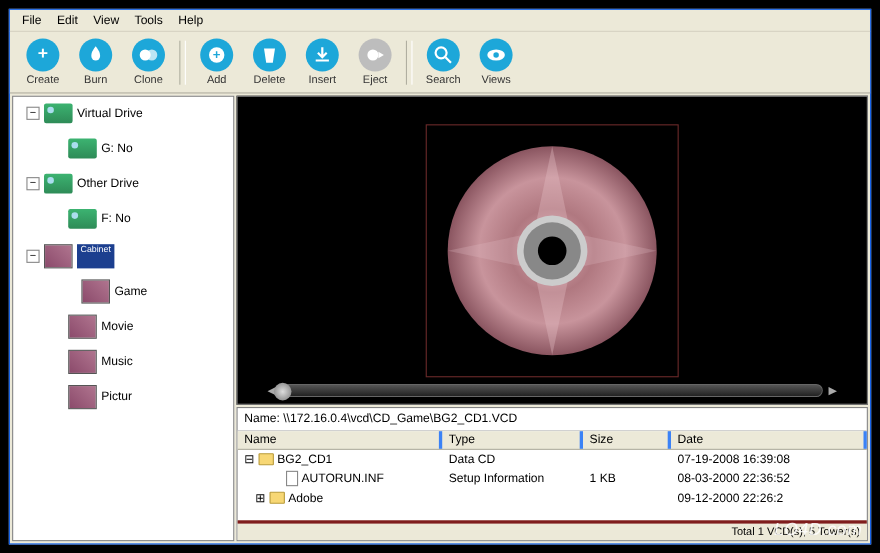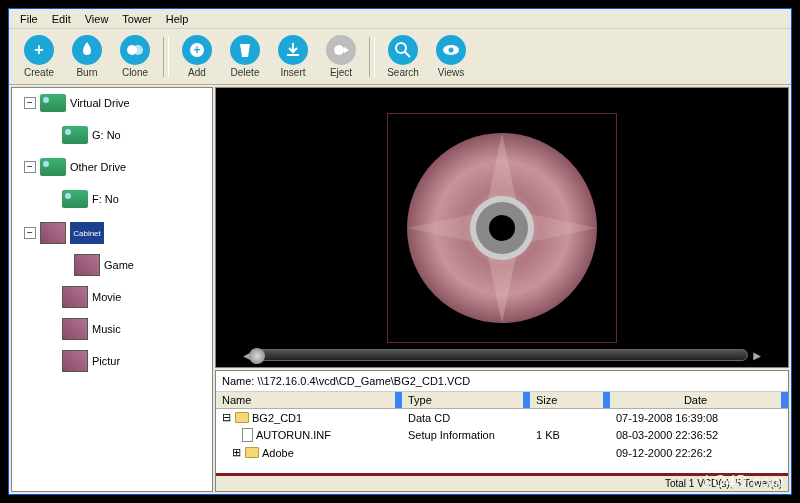--- a/index.html
+++ b/index.html
@@ -17,58 +17,58 @@
 .tbbtn .glyph { width: 30px; height: 30px; border-radius: 50%; background: #1da7d9; display: flex; align-items: center; justify-content: center; color: #fff; font-size: 16px; font-weight: bold; }
 .tbbtn.disabled .glyph { background: #bdbdbd; }
 .tbbtn .lbl { margin-top: 2px; font-size: 10px; color: #333; }
 .tsep { width: 6px; height: 40px; border-left: 1px solid #b0aea0; border-right: 1px solid #fff; margin: 0 2px; }
 .body { flex: 1; display: flex; overflow: hidden; }
 .sidebar { width: 202px; background: #fff; border: 1px solid #848484; margin: 2px; overflow: auto; padding: 4px; }
 .tree-node { display: flex; align-items: center; margin: 2px 0; position: relative; }
 .expander { width: 12px; height: 12px; border: 1px solid #888; background: #fff; display: flex; align-items: center; justify-content: center; font-size: 10px; margin-right: 4px; line-height: 8px; }
 .drive-ico { width: 26px; height: 18px; background: linear-gradient(to bottom,#3cb371,#2e8b57); border-radius: 2px; margin-right: 4px; position: relative; }
 .drive-ico::after { content:''; position:absolute; top:3px; left:3px; width:6px; height:6px; background:#ade; border-radius:50%; }
-.cabinet-ico { width: 34px; height: 22px; background: #1c3f8f; display: flex; align-items: center; justify-content: center; color: #fff; font-size: 8px; margin-right: 4px; }
+.cabinet-ico { width: 34px; height: 22px; background: #1c3f8f; display: flex; align-items: flex-start; justify-content: center; color: #fff; font-size: 8px; margin-right: 4px; }
 .cover-ico { width: 26px; height: 22px; background: linear-gradient(45deg,#8b4a6b,#b0758f); border: 1px solid #555; margin-right: 4px; }
 .node-label { font-size: 11px; }
 .main { flex: 1; display: flex; flex-direction: column; margin: 2px 2px 2px 0; }
 .preview { flex: 1; background: #000; border: 1px solid #848484; display: flex; flex-direction: column; align-items: center; justify-content: center; position: relative; }
 .disc-frame { width: 230px; height: 230px; border: 1px solid #6b2a2a; display: flex; align-items: center; justify-content: center; }
 .slider-track { position: absolute; bottom: 6px; left: 40px; right: 40px; height: 12px; background: linear-gradient(to bottom,#555,#222); border-radius: 6px; border: 1px solid #666; }
 .slider-thumb { position: absolute; left: -8px; top: -2px; width: 16px; height: 16px; background: radial-gradient(circle,#ddd,#777); border-radius: 50%; }
 .slider-arrow { position: absolute; bottom: 5px; width: 14px; height: 14px; color: #aaa; display:flex; align-items:center; justify-content:center; font-size:10px; }
 .info { height: 122px; background: #fff; border: 1px solid #848484; margin-top: 2px; display: flex; flex-direction: column; font-size: 11px; }
 .info-top { padding: 3px 6px; border-bottom: 1px solid #ccc; line-height: 14px; }
 .table-head { display: flex; background: #ece9d8; border-bottom: 1px solid #b0aea0; }
-.th { padding: 2px 6px; border-right: 7px solid #3b82f6; font-size: 11px; }
+.th { padding: 2px 6px; border-right: 3px solid #3b82f6; font-size: 11px; }
 .table-body { flex: 1; overflow: hidden; }
 .tr { display: flex; padding: 1px 0; }
 .td { padding: 1px 6px; font-size: 11px; display: flex; align-items: center; gap: 3px; }
 .col-name { width: 186px; }
 .col-type { width: 128px; }
 .col-size { width: 80px; }
-.col-date { flex: 1; text-align: center; }
+.col-date { flex: 1; }
 .statusbar { height: 18px; background: #ece9d8; border-top: 3px solid #7f1d1d; display: flex; align-items: center; justify-content: flex-end; padding: 0 6px; font-size: 10px; }
 .folder-ico { width:14px; height:11px; background:#f7d774; border:1px solid #b89a3a; display:inline-block; border-radius:1px; }
 .file-ico { width:11px; height:14px; background:#fff; border:1px solid #888; display:inline-block; }
 .tree-level1 { margin-left: 8px; }
 .tree-level2 { margin-left: 46px; }
 .watermark { position: absolute; right: 16px; bottom: 12px; color: #fff; font-size: 16px; font-style: italic; opacity: 0.85; letter-spacing:0.5px; }
 svg { display:block; }
 </style>
 </head>
 <body>
 
 <div class="window">
 
   <div class="menubar">
     <div class="item">File</div>
     <div class="item">Edit</div>
     <div class="item">View</div>
-    <div class="item">Tower</div>
+    <div class="item">Tools</div>
     <div class="item">Help</div>
   </div>
 
   <div class="toolbar">
     <div class="tbbtn">
         <div class="glyph">+</div>
         <div class="lbl">Create</div>
       </div>
     <div class="tbbtn">
         <div class="glyph">
@@ -230,21 +230,21 @@
             <div class="td col-name">
                 <span style="width:10px;">⊟</span>
                 <span class="folder-ico"></span>
                 <span>BG2_CD1</span>
               </div>
             <div class="td col-type">Data CD</div>
             <div class="td col-size"></div>
             <div class="td col-date">07-19-2008 16:39:08</div>
           </div>
           <div class="tr">
-            <div class="td col-name" style="padding-left:26px;">
+            <div class="td col-name" style="padding-left:44px;">
                 <span class="file-ico"></span>
                 <span>AUTORUN.INF</span>
               </div>
             <div class="td col-type">Setup Information</div>
             <div class="td col-size">1 KB</div>
             <div class="td col-date">08-03-2000 22:36:52</div>
           </div>
           <div class="tr">
             <div class="td col-name" style="padding-left:16px;">
                 <span style="width:10px;">⊞</span>

